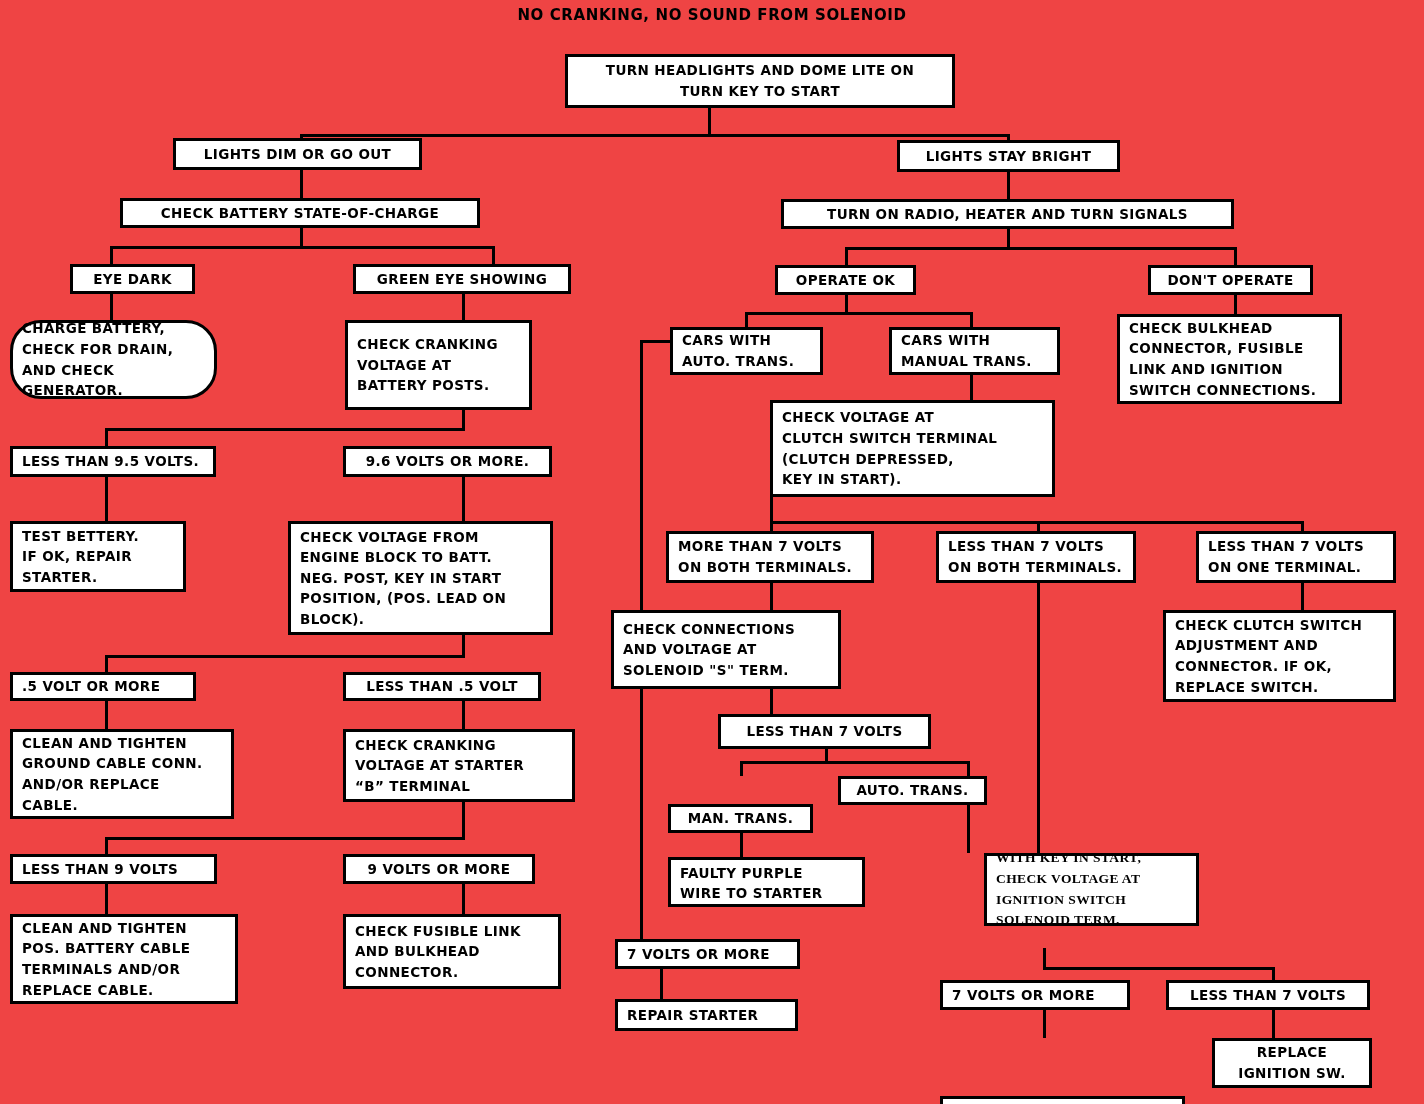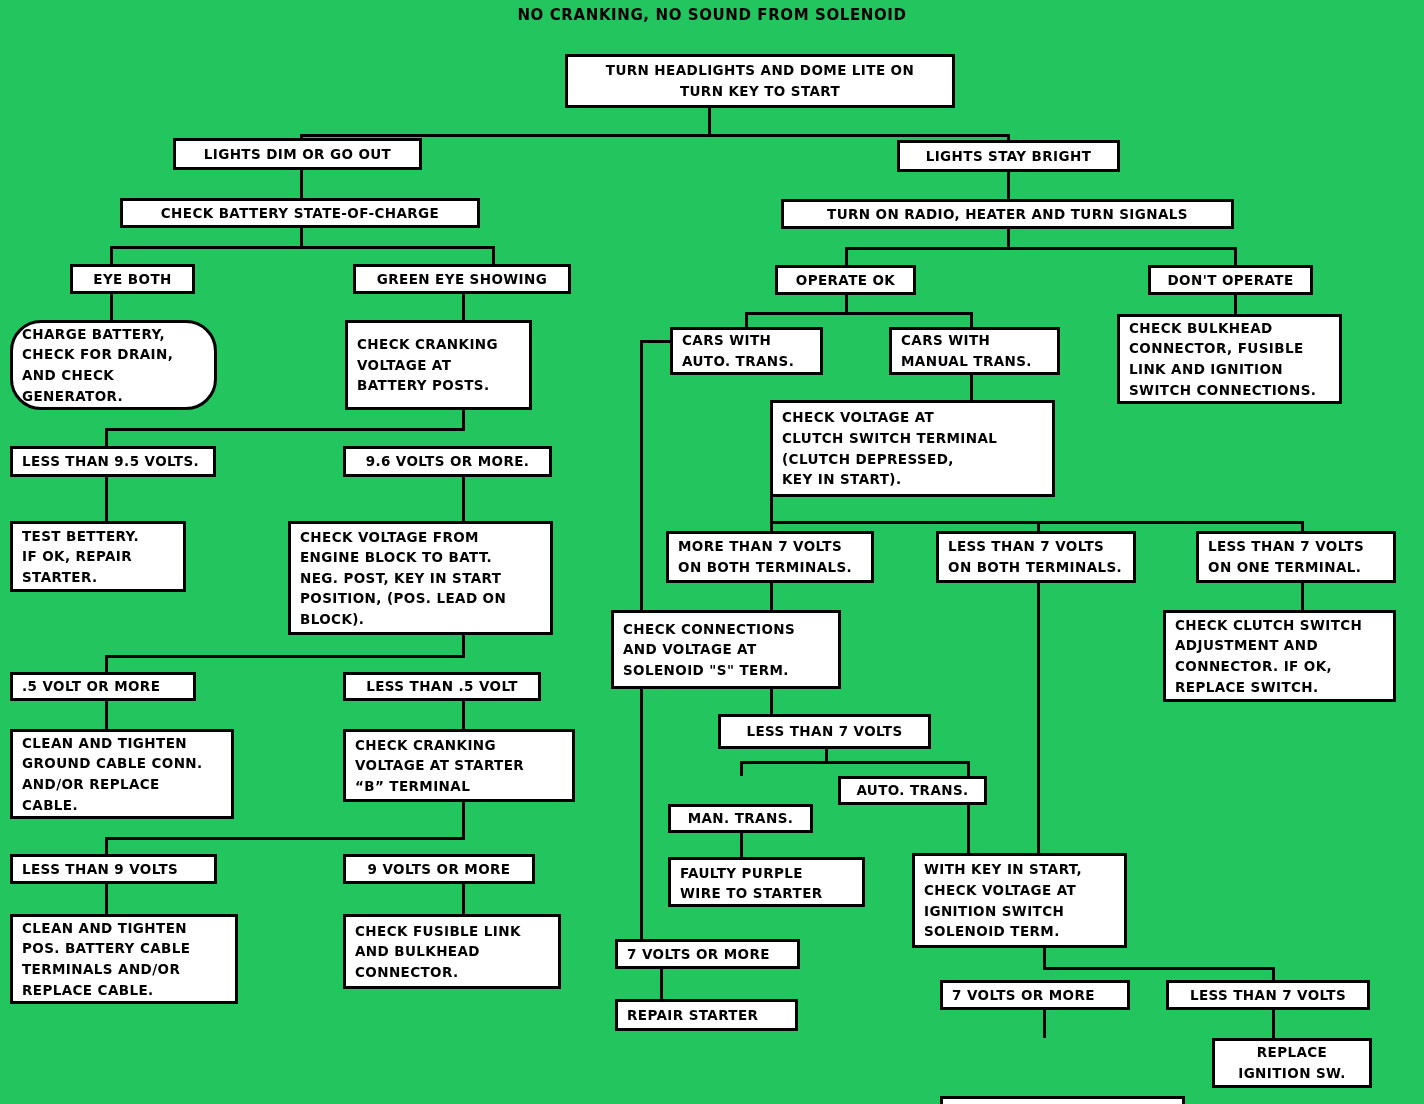--- a/index.html
+++ b/index.html
@@ -1,20 +1,20 @@
 <!DOCTYPE html>
 <html><head>
 <meta charset="utf-8">
 <style>
   html,body{margin:0;padding:0;background:#ffffff;}
   #canvas{
     position:relative;
     width:1424px;
     height:1104px;
-    background:#22c55e;
+    background:#ef4444;
     font-family:"DejaVu Sans","Liberation Sans",sans-serif;
     overflow:hidden;
   }
   .title{
     position:absolute;
     left:0; top:6px; width:1424px;
     text-align:center;
     font-size:15px;
     font-weight:bold;
     letter-spacing:0.6px;
@@ -154,32 +154,32 @@
   <div class="box ctr" style="left:897px;top:140px;width:223px;height:32px;">
     <span class="t">LIGHTS STAY BRIGHT</span></div>
 
   <div class="box ctr" style="left:120px;top:198px;width:360px;height:30px;">
     <span class="t">CHECK BATTERY STATE-OF-CHARGE</span></div>
 
   <div class="box ctr" style="left:781px;top:199px;width:453px;height:30px;">
     <span class="t">TURN ON RADIO, HEATER AND TURN SIGNALS</span></div>
 
   <div class="box ctr" style="left:70px;top:264px;width:125px;height:30px;">
-    <span class="t">EYE BOTH</span></div>
+    <span class="t">EYE DARK</span></div>
 
   <div class="box ctr" style="left:353px;top:264px;width:218px;height:30px;">
     <span class="t">GREEN EYE SHOWING</span></div>
 
   <div class="box ctr" style="left:775px;top:265px;width:141px;height:30px;">
     <span class="t">OPERATE OK</span></div>
 
   <div class="box ctr" style="left:1148px;top:265px;width:165px;height:30px;">
     <span class="t">DON'T OPERATE</span></div>
 
-  <div class="box lft" style="left:10px;top:320px;width:207px;height:90px;border-radius:31px;">
+  <div class="box lft" style="left:10px;top:320px;width:207px;height:79px;border-radius:31px;">
     <span class="t">CHARGE BATTERY,
 CHECK FOR DRAIN,
 AND CHECK
 GENERATOR.</span></div>
 
   <div class="box lft" style="left:345px;top:320px;width:187px;height:90px;">
     <span class="t">CHECK CRANKING
 VOLTAGE AT
 BATTERY POSTS.</span></div>
 
@@ -273,21 +273,21 @@
   <div class="box lft" style="left:10px;top:854px;width:207px;height:30px;">
     <span class="t">LESS THAN 9 VOLTS</span></div>
 
   <div class="box ctr" style="left:343px;top:854px;width:192px;height:30px;">
     <span class="t">9 VOLTS OR MORE</span></div>
 
   <div class="box lft" style="left:668px;top:857px;width:197px;height:50px;align-items:flex-end;">
     <span class="t">FAULTY PURPLE
 WIRE TO STARTER</span></div>
 
-  <div class="box lft" style="left:912px;top:853px;width:215px;height:95px;">
+  <div class="box lft" style="left:984px;top:853px;width:215px;height:73px;font-family:Liberation Serif, serif;">
     <span class="t">WITH KEY IN START,
 CHECK VOLTAGE AT
 IGNITION SWITCH
 SOLENOID TERM.</span></div>
 
   <div class="box lft" style="left:10px;top:914px;width:228px;height:90px;">
     <span class="t">CLEAN AND TIGHTEN
 POS. BATTERY CABLE
 TERMINALS AND/OR
 REPLACE CABLE.</span></div>

